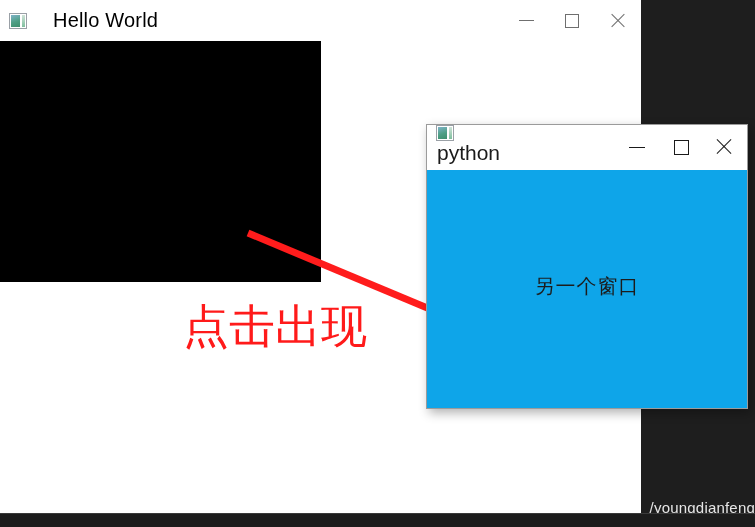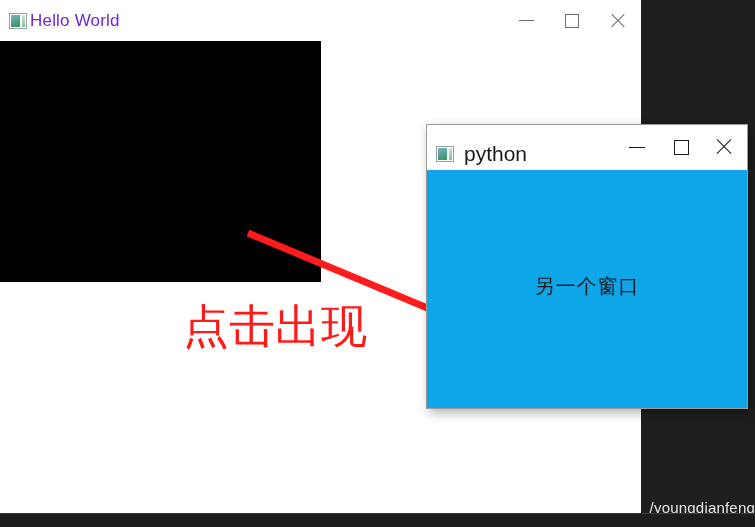--- a/index.html
+++ b/index.html
@@ -65,23 +65,23 @@
   .app-icon::after {
     content: "";
     position: absolute;
     right: 1px;
     top: 1px;
     width: 3px;
     height: 12px;
     background: linear-gradient(180deg, #cfe3d8 0%, #7fbf9e 100%);
   }
   #main-title-text {
-    margin-left: 3px;
-    font-size: 17px;
-    color: #6d28d9;
+    margin-left: 26px;
+    font-size: 20px;
+    color: #000000;
     letter-spacing: 0.2px;
     white-space: nowrap;
   }
   .win-btns {
     position: absolute;
     right: 0;
     top: 0;
     height: 41px;
     display: flex;
     align-items: center;
@@ -169,21 +169,21 @@
     box-shadow: 3px 4px 10px rgba(0,0,0,0.30);
   }
   #python-titlebar {
     position: absolute;
     left: 0;
     top: 0;
     right: 0;
     height: 57px;
     background: #ffffff;
     display: flex;
-    align-items: center;
+    flex-direction: column;
   }
   #python-title-text {
     margin-left: 10px;
     font-size: 21px;
     color: #1a1a1a;
     white-space: nowrap;
   }
   #python-window .win-btn { width: 44px; height: 45px; }
   #python-window .win-btns { height: 45px; }
   #python-window .glyph-min { width: 16px; background: #1a1a1a; }

